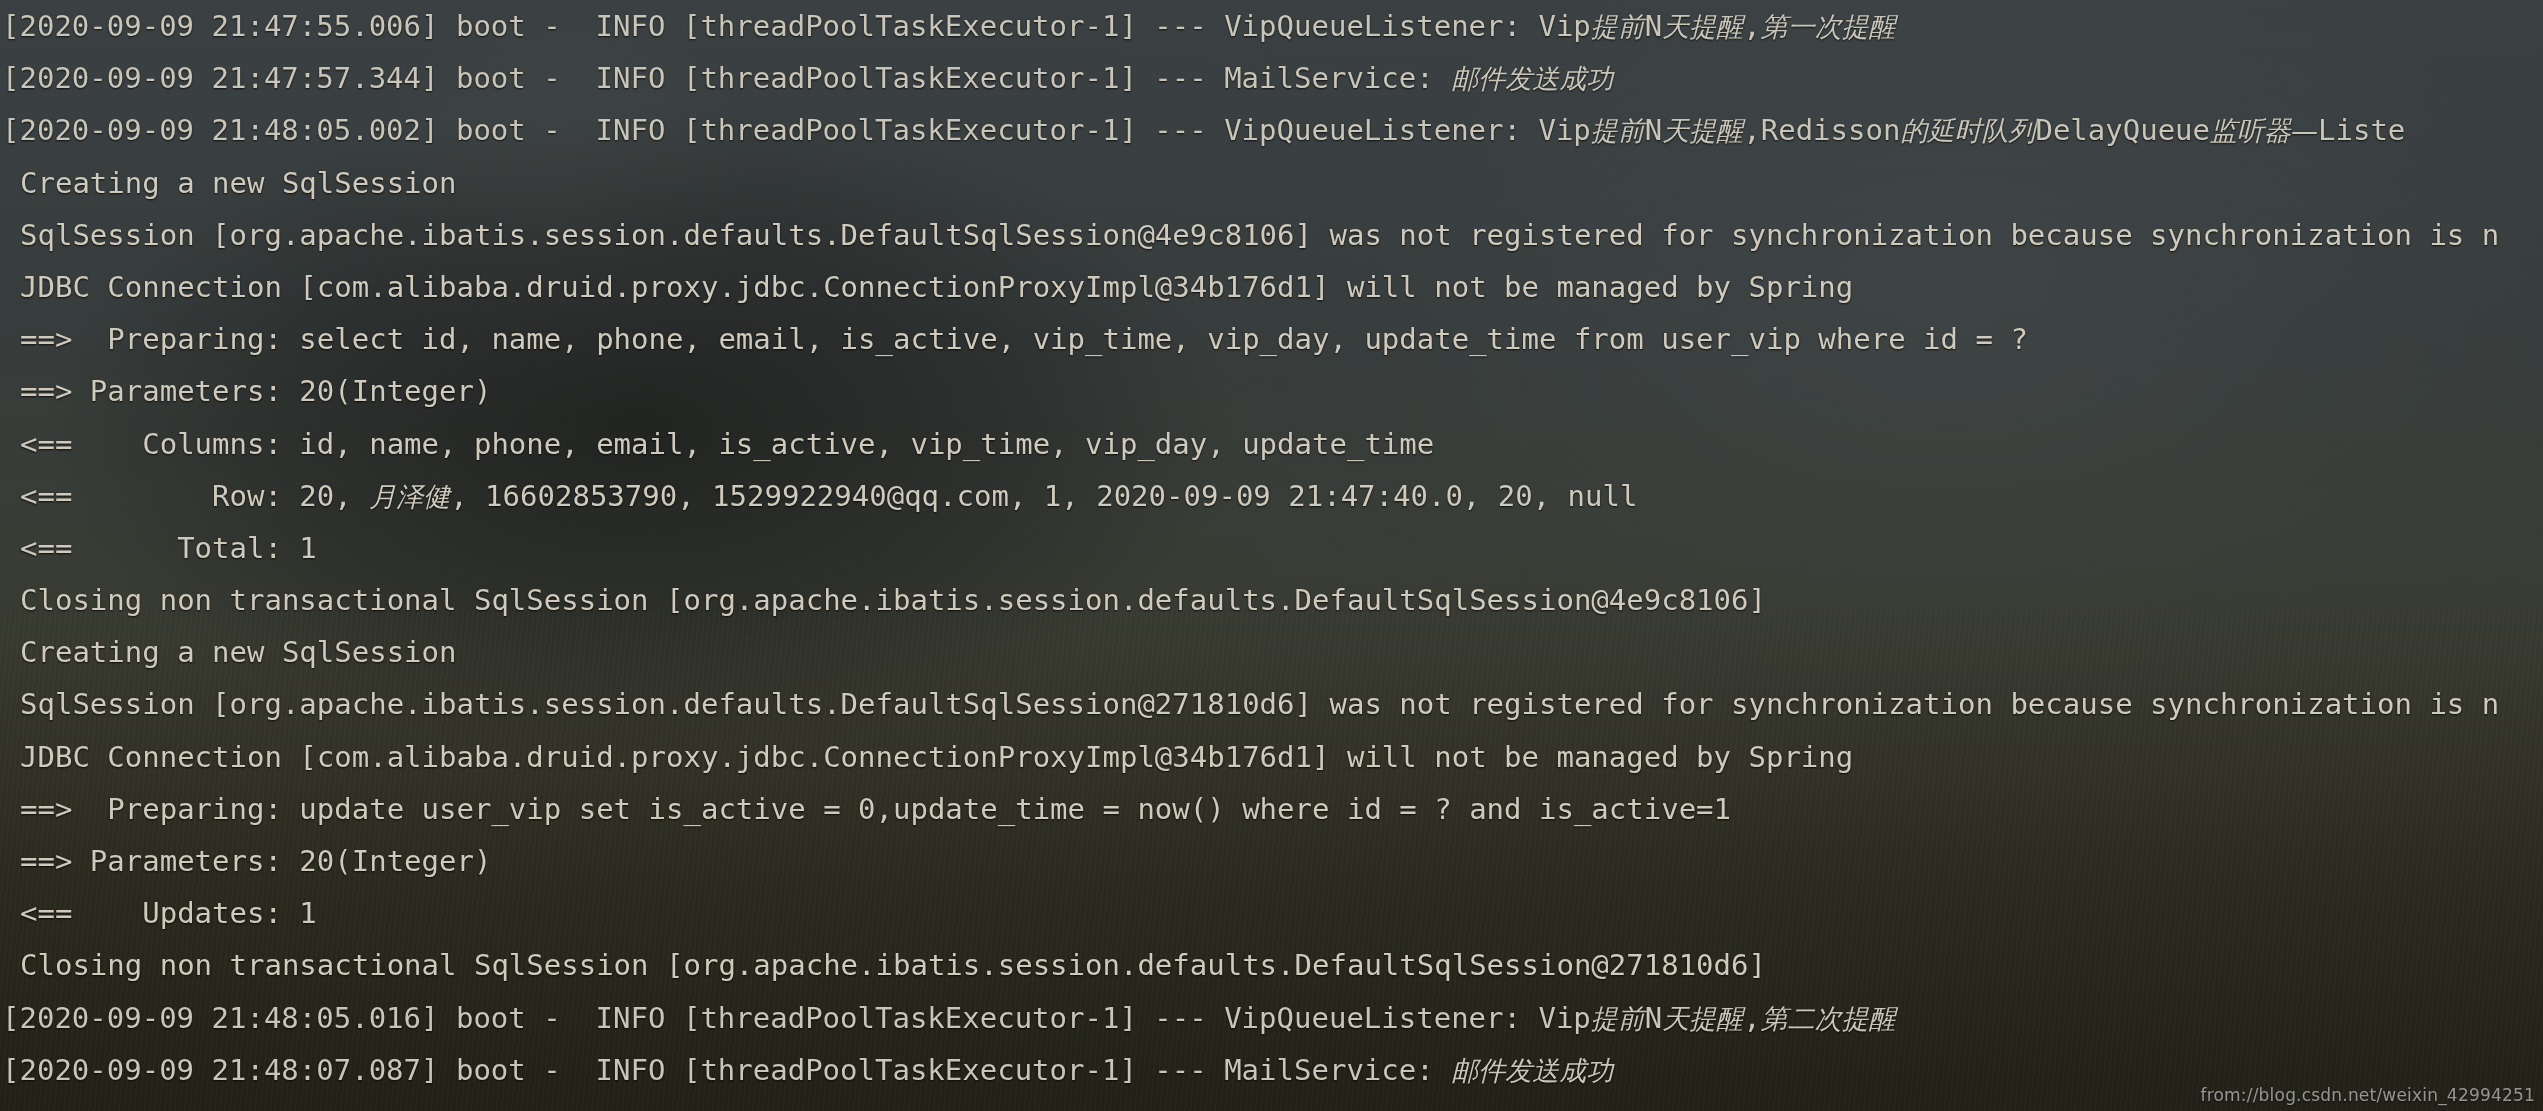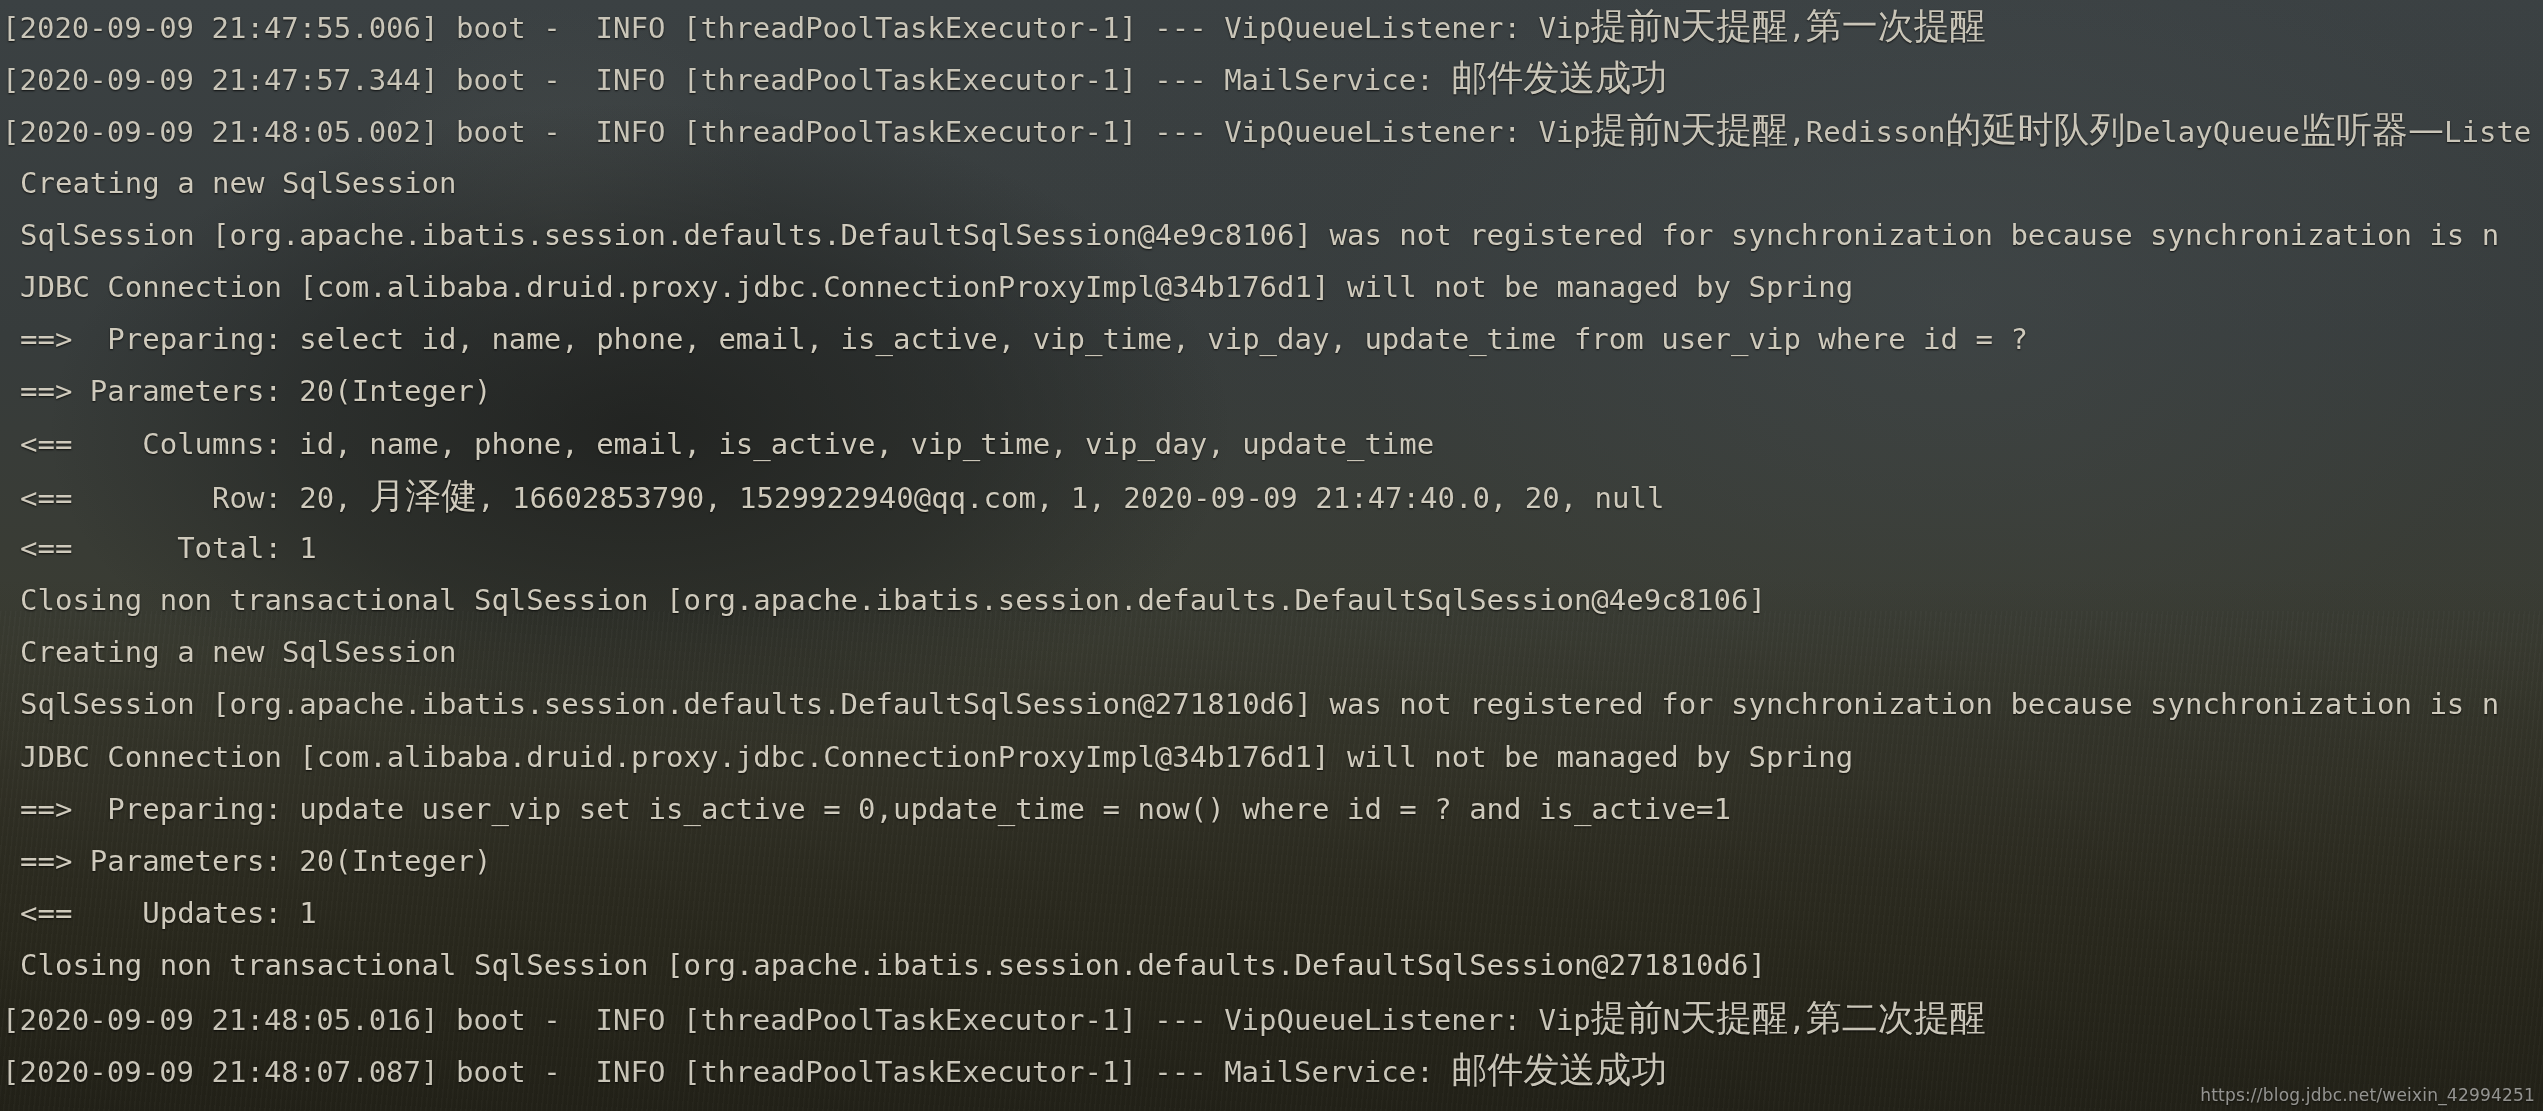--- a/index.html
+++ b/index.html
@@ -75,34 +75,35 @@
     white-space: pre;
     overflow: hidden;
     color: #d7d2c4;
     text-shadow: 0 1px 2px rgba(0,0,0,0.75);
     padding-left: 2px;
   }
   .line.info   { color: #c9c5b8; }
   .line.sql    { color: #cfcabc; padding-left: 20px; }
   .cjk {
     font-family: "DejaVu Sans", "Liberation Sans", sans-serif;
-    font-size: 36px;
+    font-size: 27px;
+    font-style: italic;
   }
   #watermark {
     position: absolute;
     right: 8px;
     bottom: 6px;
     z-index: 3;
     color: rgba(225,225,222,0.62);
     font-family: "DejaVu Sans", "Liberation Sans", sans-serif;
     font-size: 17px;
     letter-spacing: 0.2px;
     text-shadow: 0 1px 2px rgba(0,0,0,0.6);
     white-space: nowrap;
   }
 </style>
 </head>
 <body>
 
 <div id="console">
   <div id="log"><div class="line info"><span>[2020-09-09 21:47:55.006] boot -  INFO [threadPoolTaskExecutor-1] --- VipQueueListener: Vip</span><span class="cjk">提前</span><span>N</span><span class="cjk">天提醒</span><span>,</span><span class="cjk">第一次提醒</span></div><div class="line info"><span>[2020-09-09 21:47:57.344] boot -  INFO [threadPoolTaskExecutor-1] --- MailService: </span><span class="cjk">邮件发送成功</span></div><div class="line info"><span>[2020-09-09 21:48:05.002] boot -  INFO [threadPoolTaskExecutor-1] --- VipQueueListener: Vip</span><span class="cjk">提前</span><span>N</span><span class="cjk">天提醒</span><span>,Redisson</span><span class="cjk">的延时队列</span><span>DelayQueue</span><span class="cjk">监听器—</span><span>Liste</span></div><div class="line sql"><span>Creating a new SqlSession</span></div><div class="line sql"><span>SqlSession [org.apache.ibatis.session.defaults.DefaultSqlSession@4e9c8106] was not registered for synchronization because synchronization is n</span></div><div class="line sql"><span>JDBC Connection [com.alibaba.druid.proxy.jdbc.ConnectionProxyImpl@34b176d1] will not be managed by Spring</span></div><div class="line sql"><span>==&gt;  Preparing: select id, name, phone, email, is_active, vip_time, vip_day, update_time from user_vip where id = ?</span></div><div class="line sql"><span>==&gt; Parameters: 20(Integer)</span></div><div class="line sql"><span>&lt;==    Columns: id, name, phone, email, is_active, vip_time, vip_day, update_time</span></div><div class="line sql"><span>&lt;==        Row: 20, </span><span class="cjk">月泽健</span><span>, 16602853790, 1529922940@qq.com, 1, 2020-09-09 21:47:40.0, 20, null</span></div><div class="line sql"><span>&lt;==      Total: 1</span></div><div class="line sql"><span>Closing non transactional SqlSession [org.apache.ibatis.session.defaults.DefaultSqlSession@4e9c8106]</span></div><div class="line sql"><span>Creating a new SqlSession</span></div><div class="line sql"><span>SqlSession [org.apache.ibatis.session.defaults.DefaultSqlSession@271810d6] was not registered for synchronization because synchronization is n</span></div><div class="line sql"><span>JDBC Connection [com.alibaba.druid.proxy.jdbc.ConnectionProxyImpl@34b176d1] will not be managed by Spring</span></div><div class="line sql"><span>==&gt;  Preparing: update user_vip set is_active = 0,update_time = now() where id = ? and is_active=1</span></div><div class="line sql"><span>==&gt; Parameters: 20(Integer)</span></div><div class="line sql"><span>&lt;==    Updates: 1</span></div><div class="line sql"><span>Closing non transactional SqlSession [org.apache.ibatis.session.defaults.DefaultSqlSession@271810d6]</span></div><div class="line info"><span>[2020-09-09 21:48:05.016] boot -  INFO [threadPoolTaskExecutor-1] --- VipQueueListener: Vip</span><span class="cjk">提前</span><span>N</span><span class="cjk">天提醒</span><span>,</span><span class="cjk">第二次提醒</span></div><div class="line info"><span>[2020-09-09 21:48:07.087] boot -  INFO [threadPoolTaskExecutor-1] --- MailService: </span><span class="cjk">邮件发送成功</span></div></div>
-  <div id="watermark">https://blog.jdbc.net/weixin_42994251</div>
+  <div id="watermark">from://blog.csdn.net/weixin_42994251</div>
 </div>
 
 </body></html>

